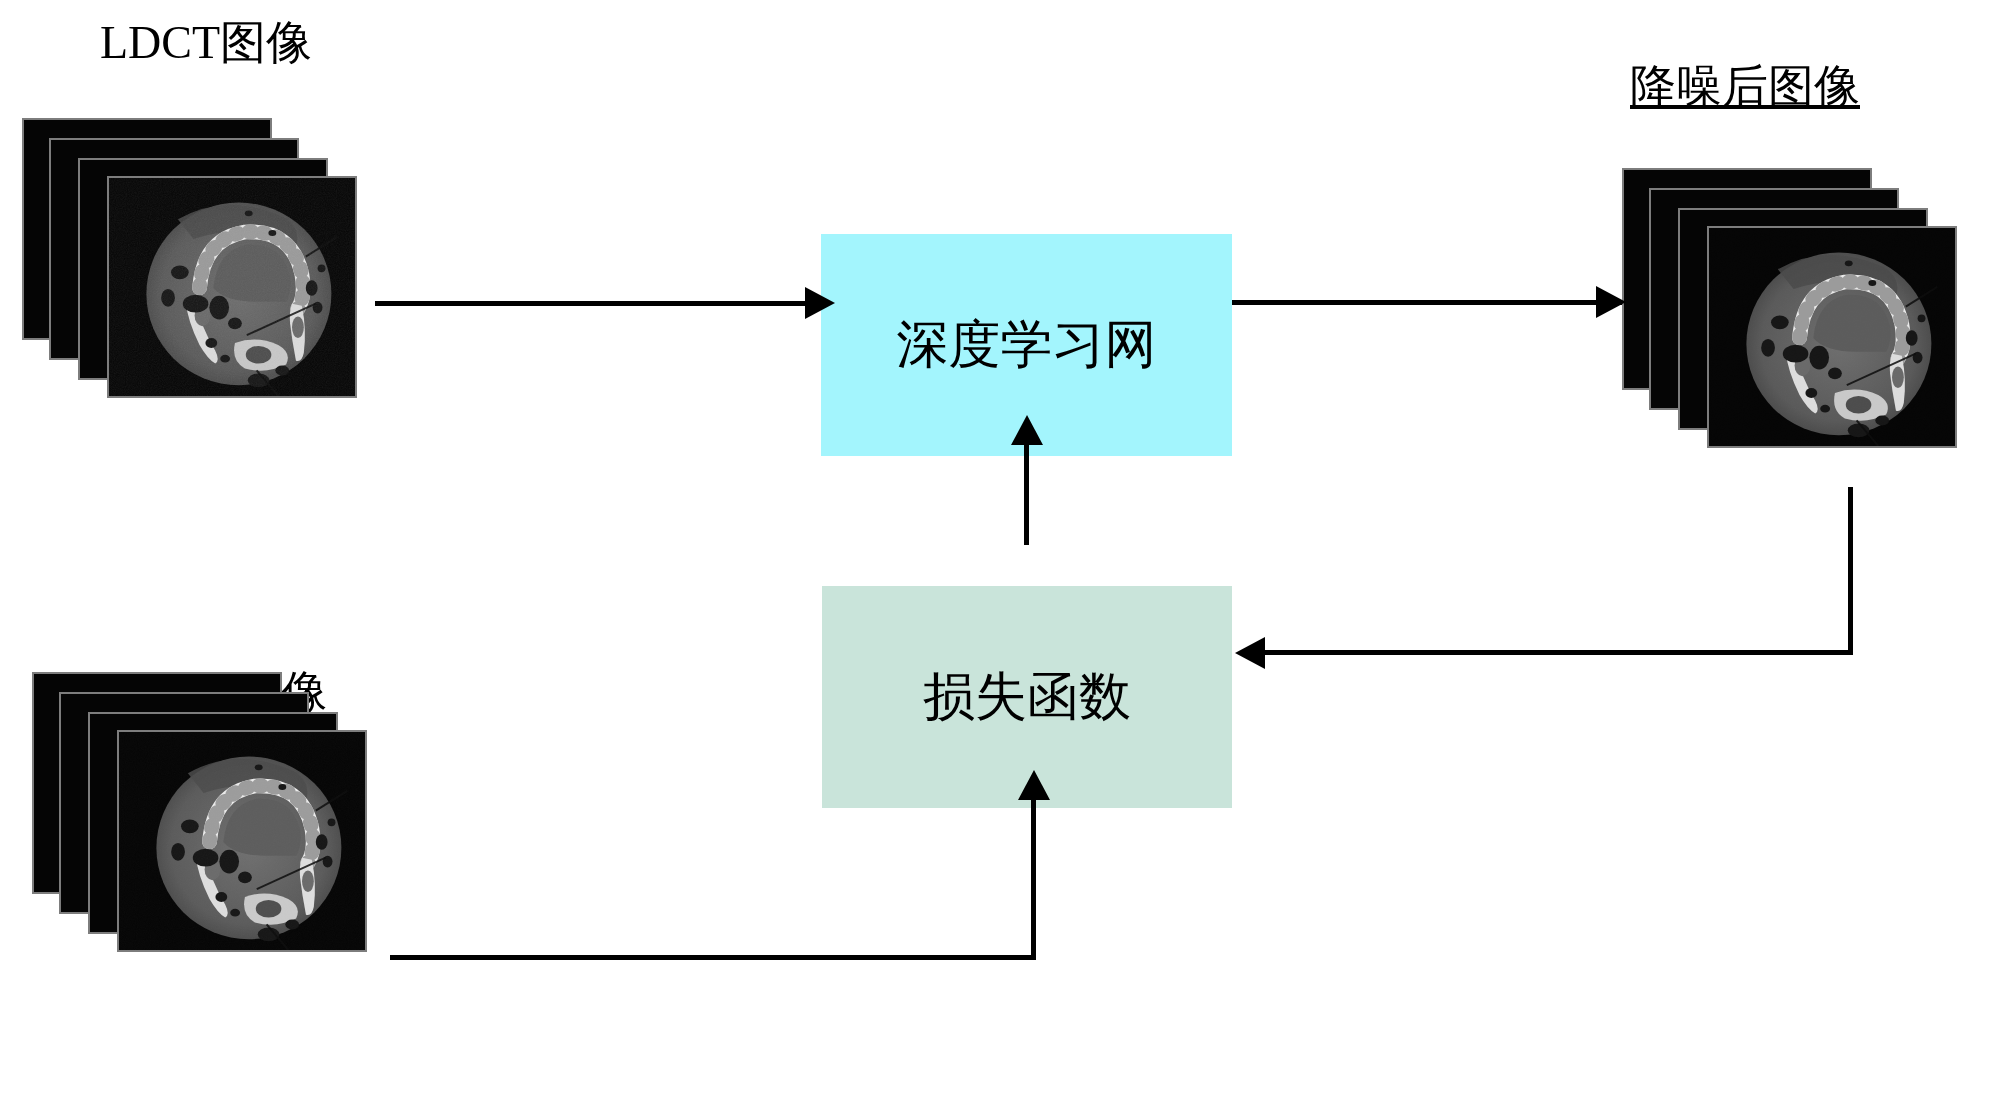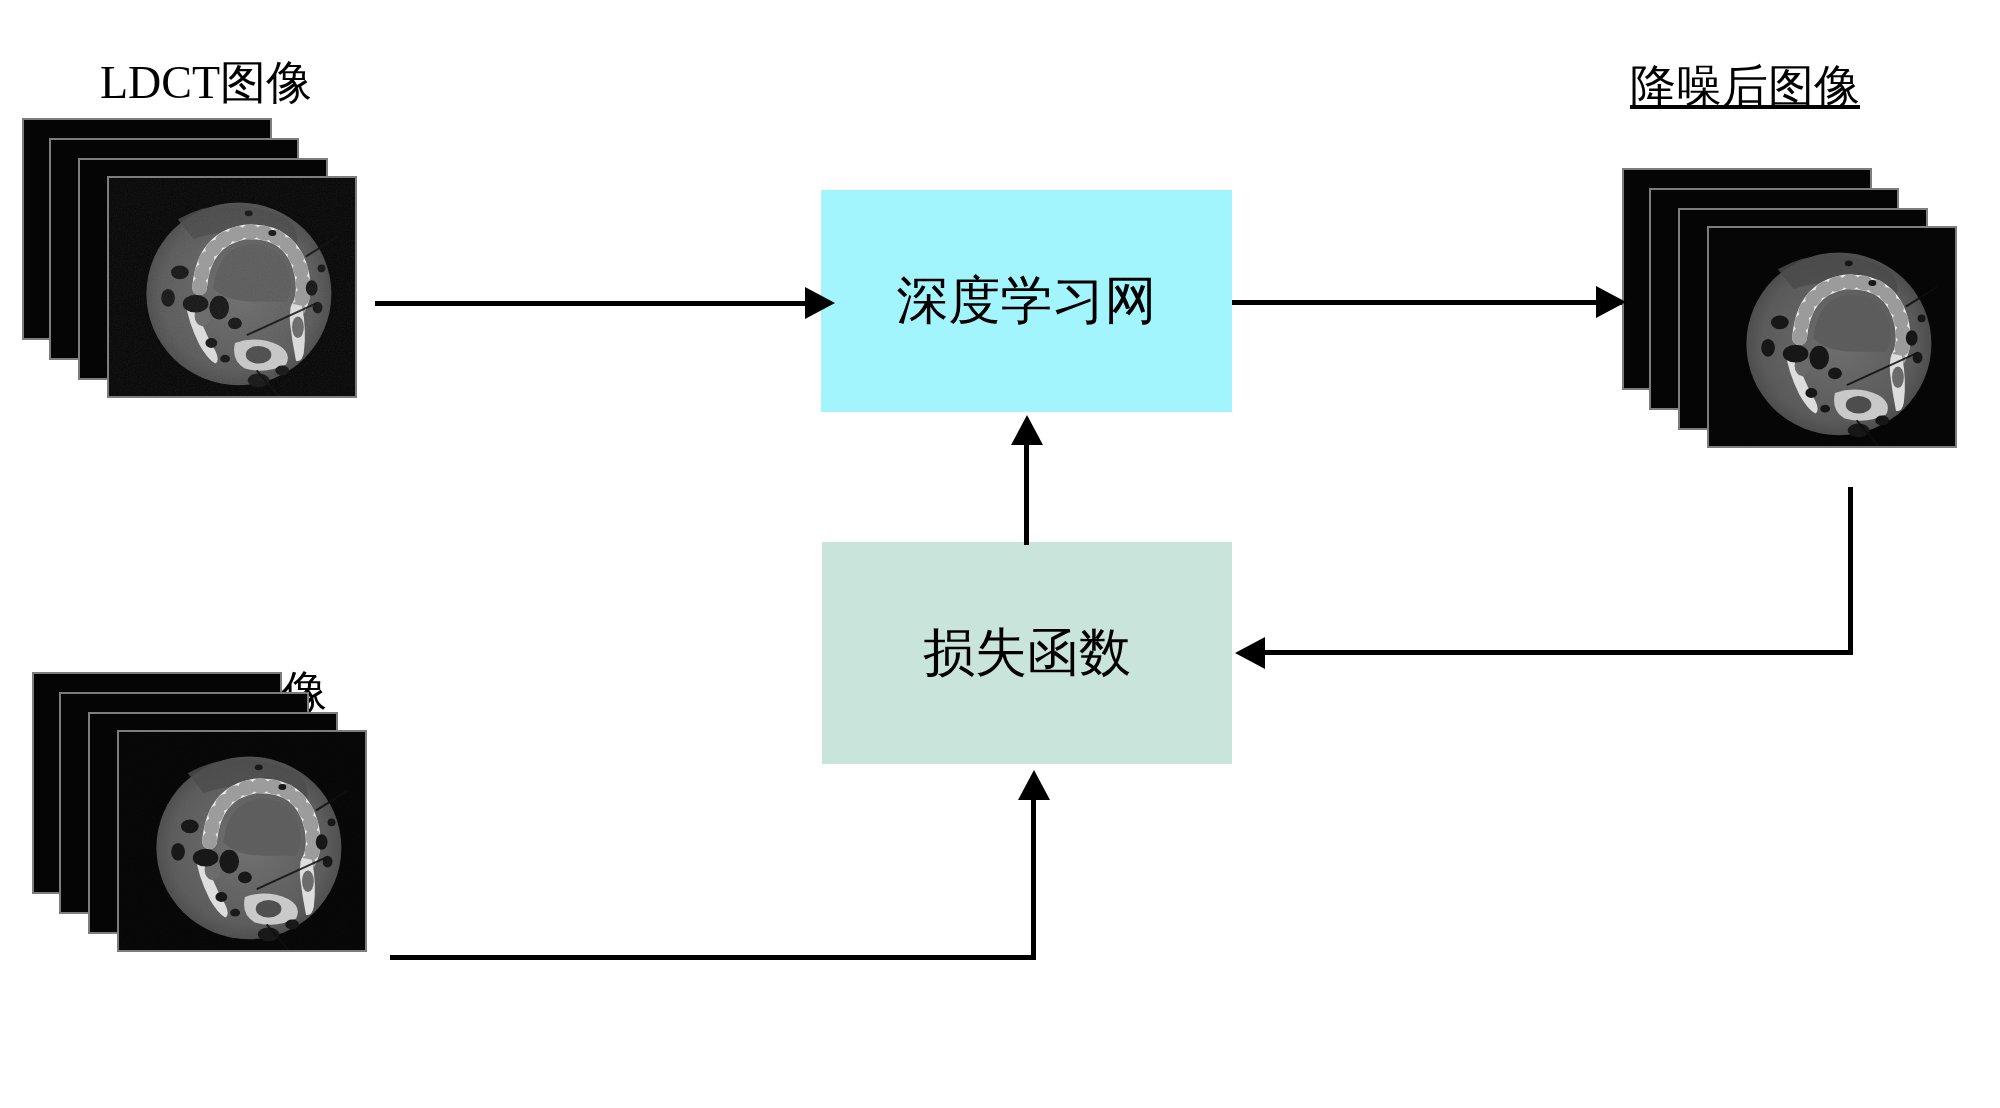--- a/index.html
+++ b/index.html
@@ -20,35 +20,36 @@
 
   
   .label {
     position: absolute;
     font-family: "Liberation Serif", "DejaVu Serif", serif;
     font-size: 46px;
     line-height: 1.1;
     color: #000000;
     white-space: nowrap;
   }
-  #label-ldct  { left: 100px; top: 18px; margin-top: 40px; }
+  #label-ldct  { left: 100px; top: 18px; }
   #label-ndct  { left: 110px; top: 668px; }
   #label-out   { left: 1630px; top: 62px; text-decoration: underline; }
 
   
   .proc-box {
     position: absolute;
     display: flex;
     align-items: center;
     justify-content: center;
     text-align: center;
     font-family: "Liberation Serif", "DejaVu Serif", serif;
     font-size: 52px;
     line-height: 1.18;
     color: #000000;
+    margin-top: 44px;
   }
   #box-model {
     left: 821px; top: 190px;
     width: 411px; height: 222px;
   }
   #box-loss {
     left: 822px; top: 542px;
     width: 410px; height: 222px; align-items: center;
   }
 

